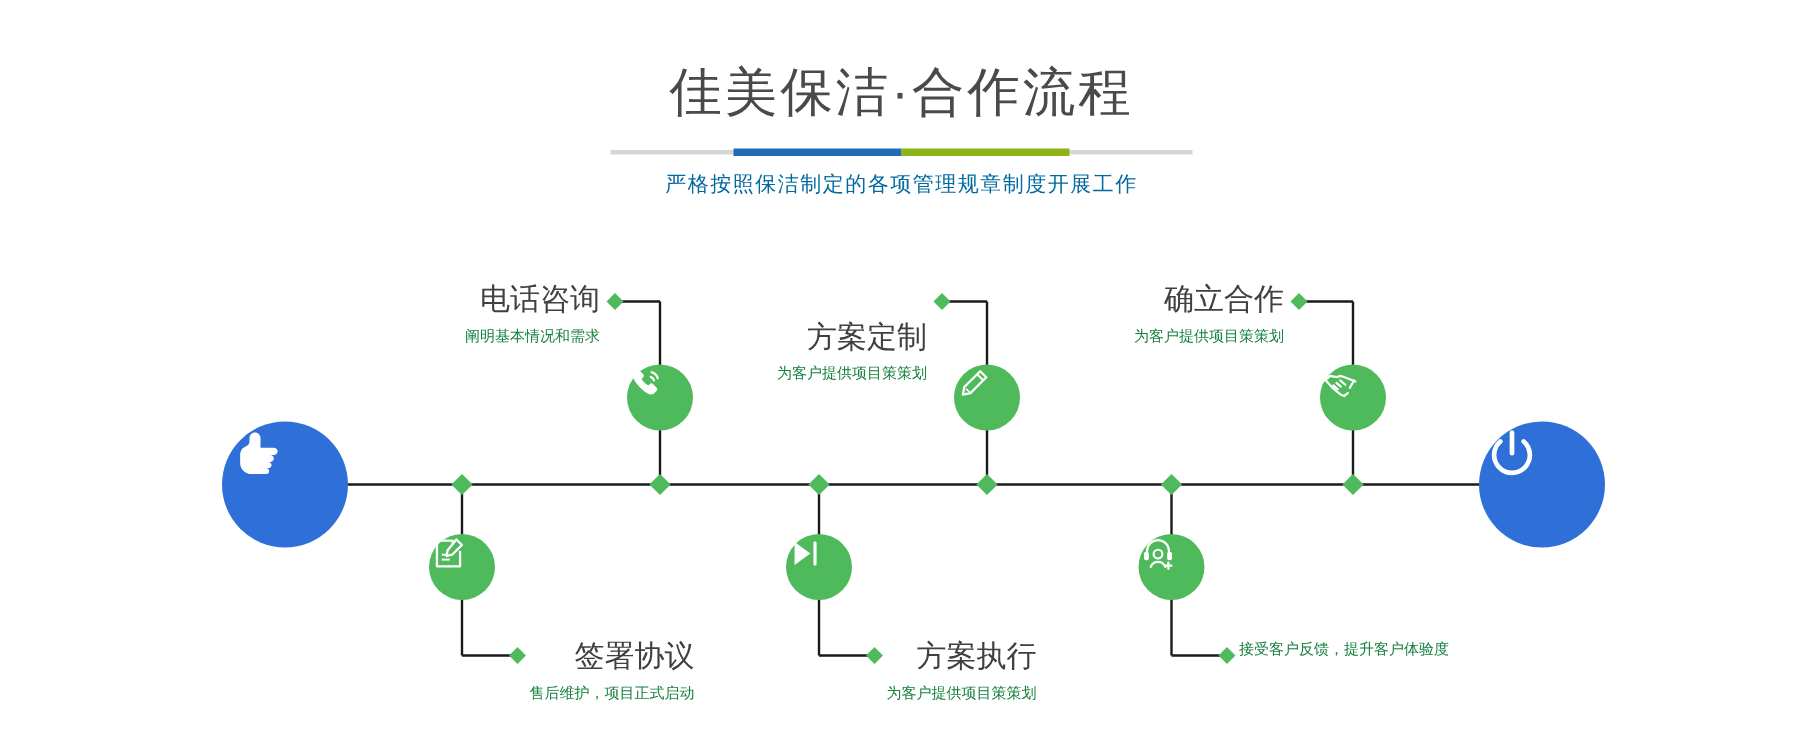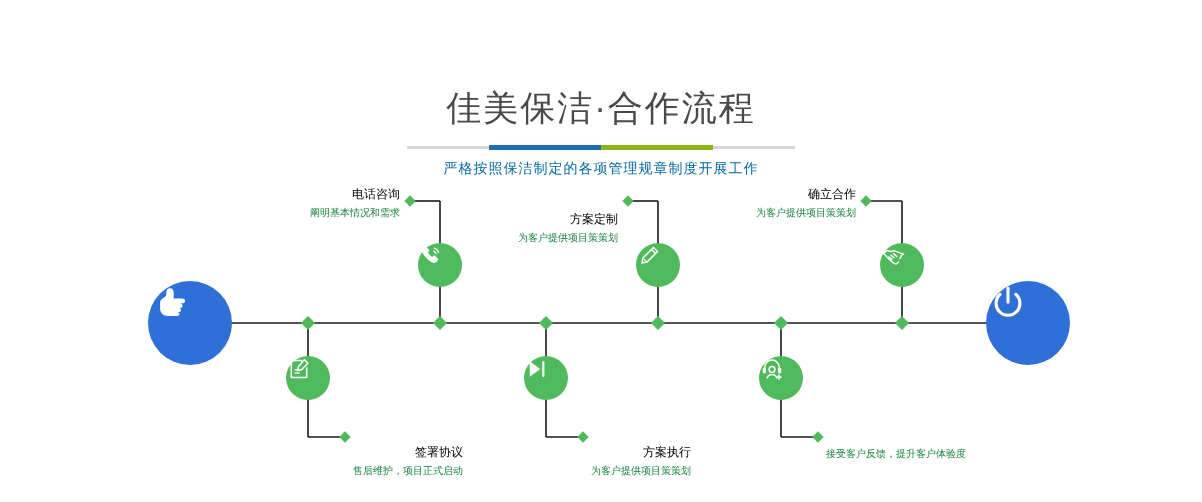--- a/index.html
+++ b/index.html
@@ -6,21 +6,21 @@
   html, body { margin:0; padding:0; }
   body {
     width:1202px; height:502px;
     background:#ffffff;
     font-family:"Liberation Sans","DejaVu Sans",sans-serif;
     overflow:hidden;
     position:relative;
   }
 
   
-  .header { position:absolute; left:0; top:0; width:1202px; text-align:center;margin-top:46px; }
+  .header { position:absolute; left:0; top:0; width:1202px; text-align:center; }
   .title {
     font-size:35px; color:#4a4a4a; letter-spacing:2px;
     margin-top:40px; font-weight:400; line-height:44px;
   }
   .divider {
     position:relative; width:388px; height:3px; margin:16px auto 0;
     background:#d6d6d6;
   }
   .divider .seg { position:absolute; top:-1px; height:5px; }
   .divider .seg-blue  { left:82px;  width:112px; background:#1f6cb5; }
@@ -43,24 +43,24 @@
   .endcap.end   { left:986px; top:281px; width:84px; height:84px; }
 
   
   .node {
     position:absolute; width:44px; height:44px; border-radius:50%;
     background:#4fba5b; display:flex; align-items:center; justify-content:center;
   }
 
   
   .label { position:absolute; line-height:1.45; white-space:nowrap; }
-  .label .t { font-size:12px; color:#000000;text-align:right; }
+  .label .t { font-size:20px; color:#404040;text-align:right; }
   .label .d { font-size:10px; color:#15803d; margin-top:3px;font-family:Liberation Serif, serif; }
   .label.top { text-align:right; }
-  .label.bottom { text-align:left;margin-top:20px; }
+  .label.bottom { text-align:left; }
 </style>
 </head>
 <body>
 
 <div class="header">
   <div class="title">佳美保洁·合作流程</div>
   <div class="divider">
     <div class="seg seg-blue"></div>
     <div class="seg seg-green"></div>
   </div>

